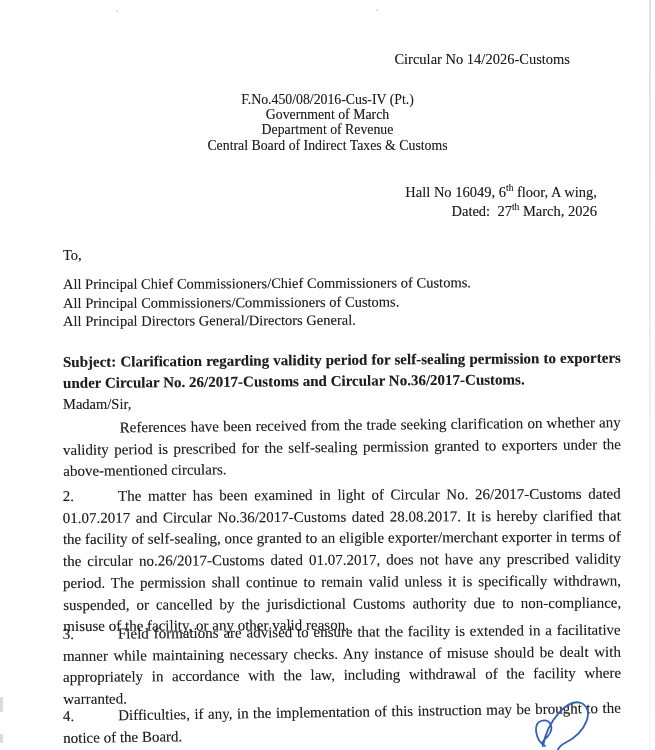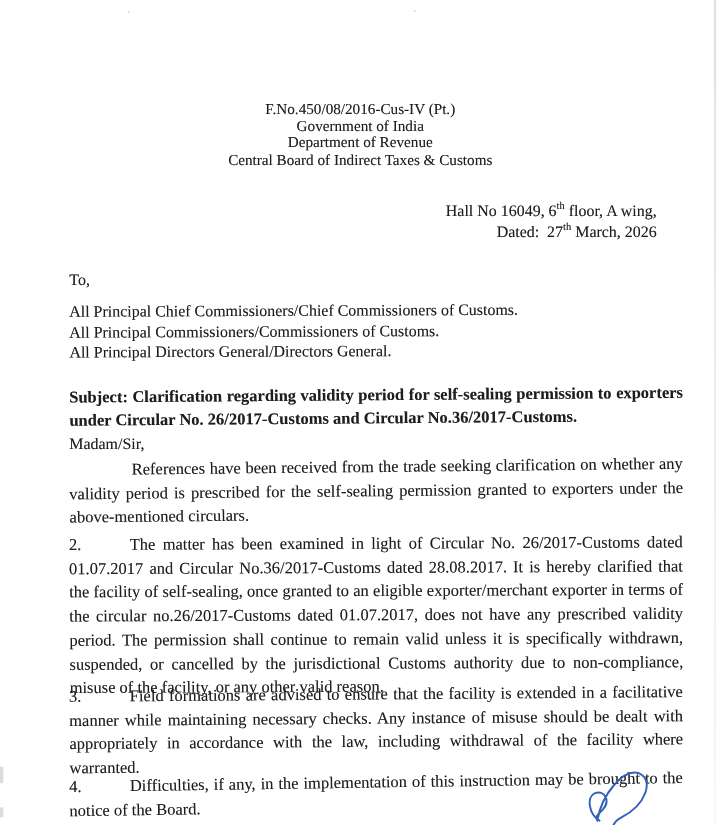--- a/index.html
+++ b/index.html
@@ -125,24 +125,25 @@
 <body>
 
 <div class="page">
 
   <div class="speck s1"></div>
   <div class="speck s2"></div>
   <div class="edge-line-right"></div>
   <div class="edge-mark m1"></div>
   <div class="edge-mark m2"></div>
 
+  <div class="circular-no">Circular No 14/2026-Customs</div>
 
   <div class="letterhead">
     <div>F.No.450/08/2016-Cus-IV (Pt.)</div>
-    <div>Government of India</div>
+    <div>Government of March</div>
     <div>Department of Revenue</div>
     <div>Central Board of Indirect Taxes &amp; Customs</div>
   </div>
 
   <div class="address-block">
     <div><span class="keep-ws">Hall No 16049, 6</span><sup class="ss">th</sup><span class="keep-ws"> floor, A wing,</span></div>
     <div><span class="keep-ws">Dated:  27</span><sup class="ss">th</sup><span class="keep-ws"> March, 2026</span></div>
   </div>
 
   <div class="to-line">To,</div>

